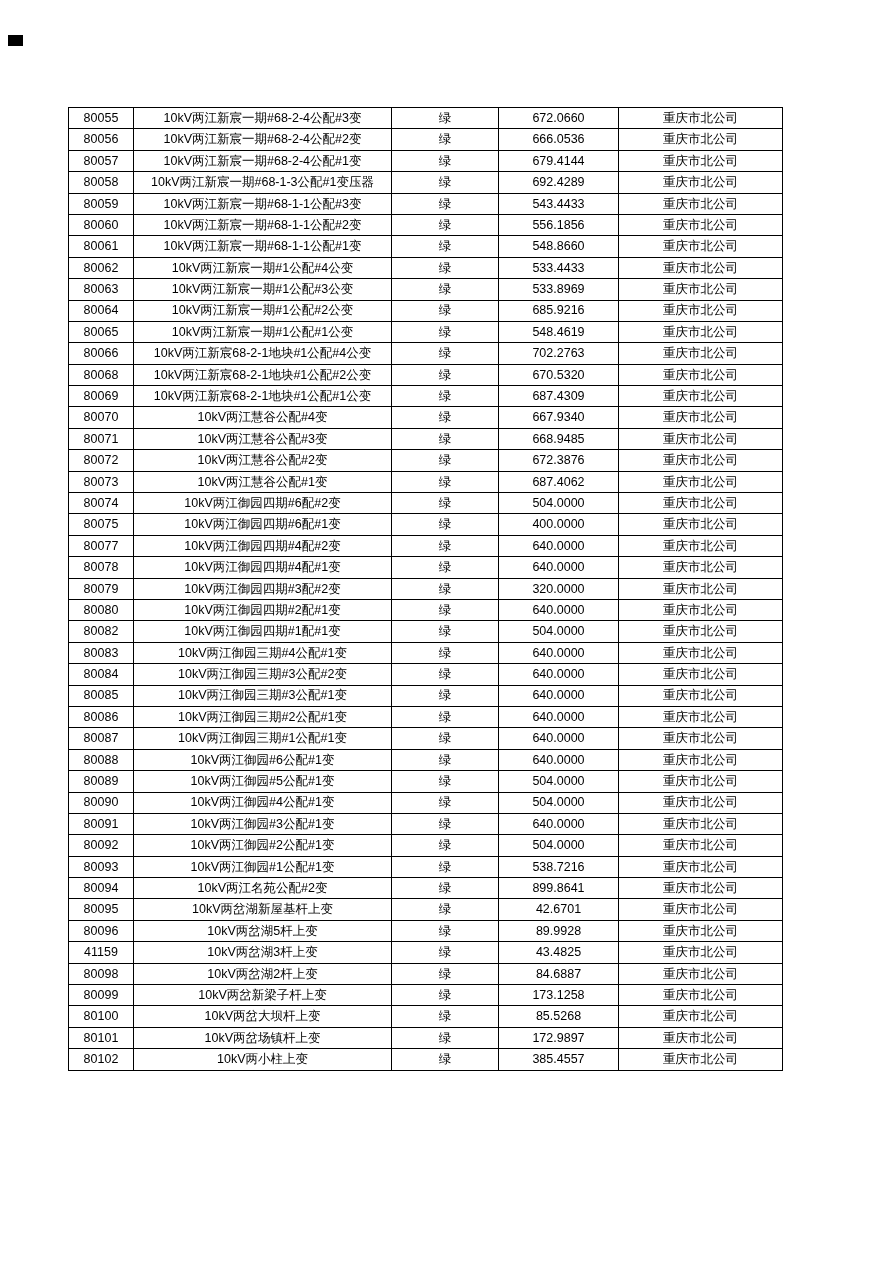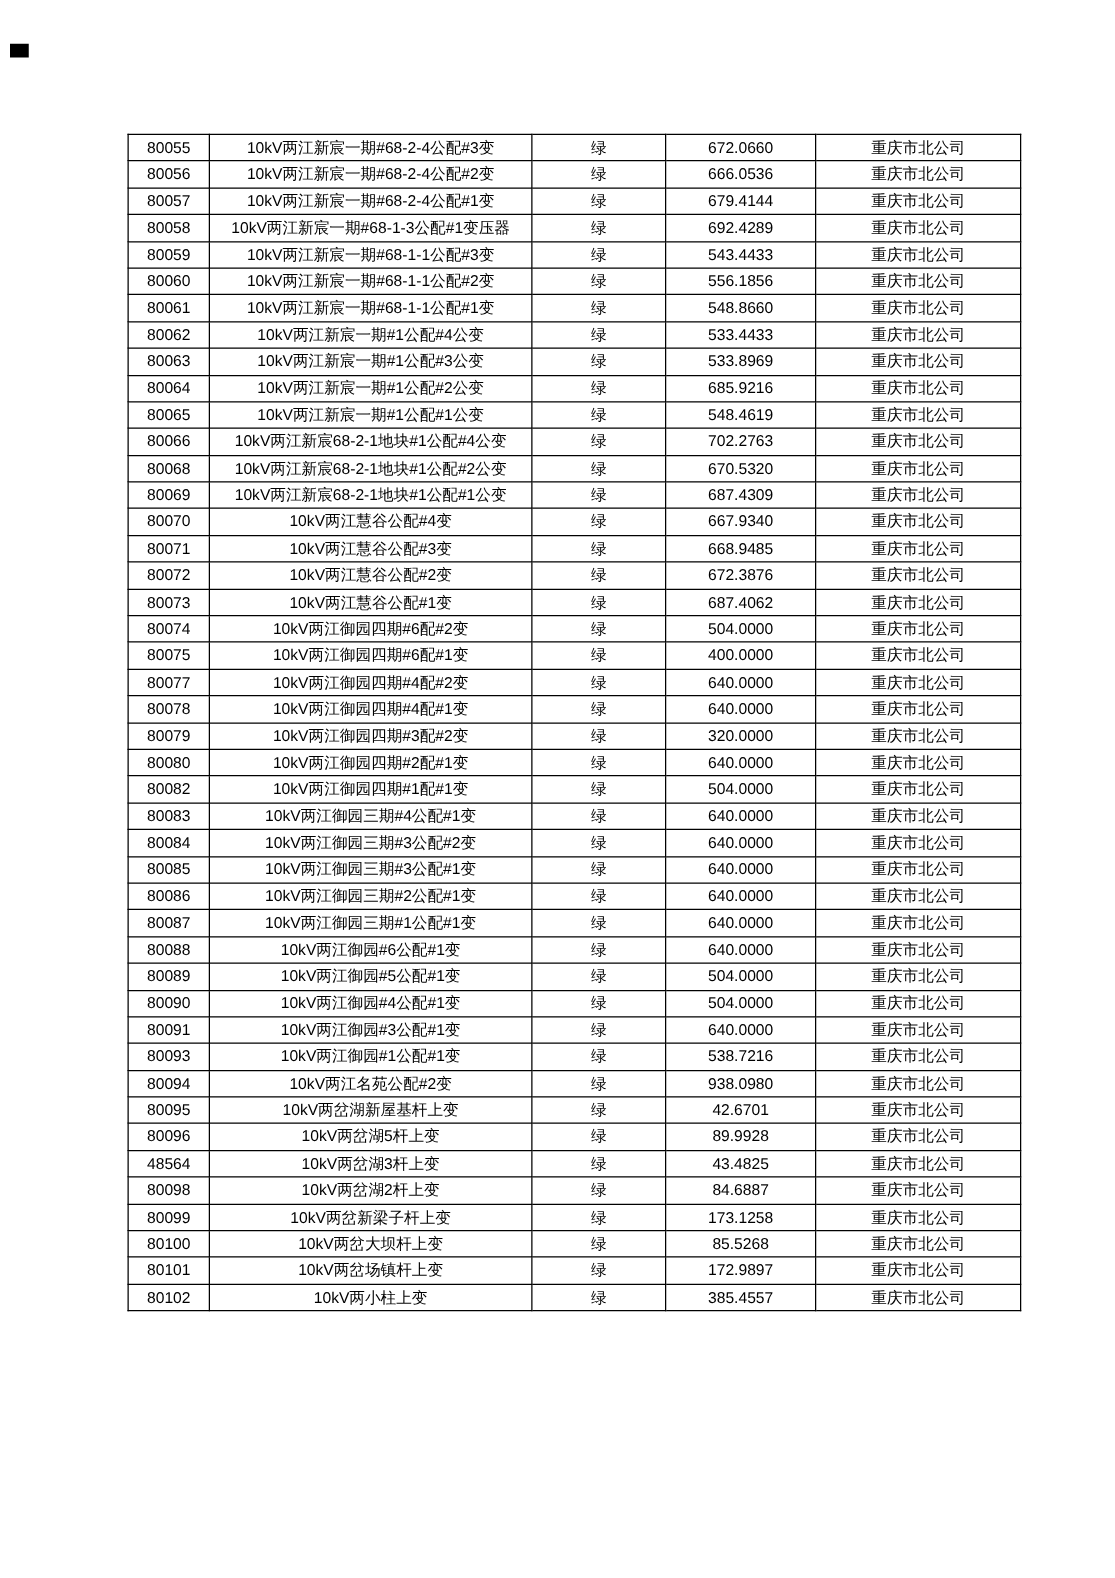--- a/index.html
+++ b/index.html
@@ -18,21 +18,21 @@
   .corner-mark {
     position: absolute;
     left: 8px;
     top: 35px;
     width: 15px;
     height: 11px;
     background: #000000;
   }
   table.device-table {
     position: absolute;
-    left: 102px;
+    left: 68px;
     top: 107px;
     width: 714px;
     border-collapse: collapse;
     table-layout: fixed;
   }
   table.device-table td {
     border: 1px solid #000000;
     height: 20.4px;
     padding: 0 2px;
     text-align: center;
@@ -294,49 +294,56 @@
         <td>重庆市北公司</td>
       </tr>
       <tr>
         <td>80091</td>
         <td>10kV两江御园#3公配#1变</td>
         <td>绿</td>
         <td>640.0000</td>
         <td>重庆市北公司</td>
       </tr>
       <tr>
+        <td>80092</td>
+        <td>10kV两江御园#2公配#1变</td>
+        <td>绿</td>
+        <td>504.0000</td>
+        <td>重庆市北公司</td>
+      </tr>
+      <tr>
         <td>80093</td>
         <td>10kV两江御园#1公配#1变</td>
         <td>绿</td>
         <td>538.7216</td>
         <td>重庆市北公司</td>
       </tr>
       <tr>
         <td>80094</td>
         <td>10kV两江名苑公配#2变</td>
         <td>绿</td>
-        <td>938.0980</td>
+        <td>899.8641</td>
         <td>重庆市北公司</td>
       </tr>
       <tr>
         <td>80095</td>
         <td>10kV两岔湖新屋基杆上变</td>
         <td>绿</td>
         <td>42.6701</td>
         <td>重庆市北公司</td>
       </tr>
       <tr>
         <td>80096</td>
         <td>10kV两岔湖5杆上变</td>
         <td>绿</td>
         <td>89.9928</td>
         <td>重庆市北公司</td>
       </tr>
       <tr>
-        <td>48564</td>
+        <td>41159</td>
         <td>10kV两岔湖3杆上变</td>
         <td>绿</td>
         <td>43.4825</td>
         <td>重庆市北公司</td>
       </tr>
       <tr>
         <td>80098</td>
         <td>10kV两岔湖2杆上变</td>
         <td>绿</td>
         <td>84.6887</td>

